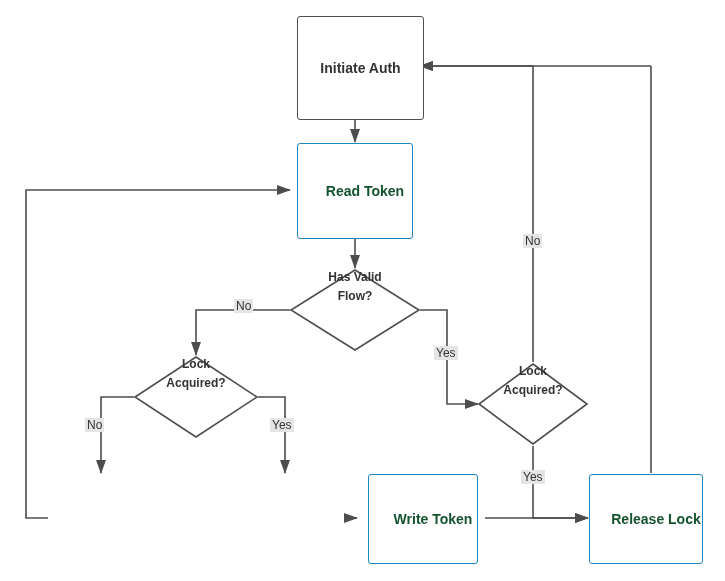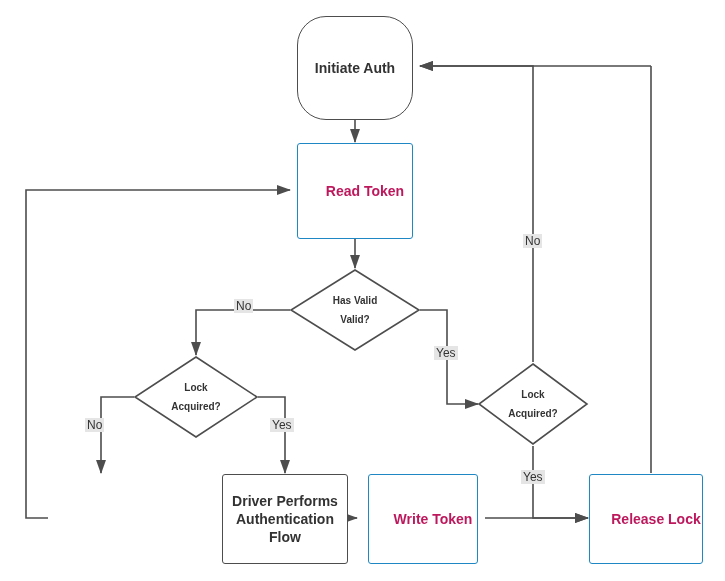--- a/index.html
+++ b/index.html
@@ -36,43 +36,43 @@
     font-size: 14px;
     line-height: 18px;
     border-radius: 3px;
   }
   .node.gray {
     border: 1.6px solid #4d4d4d;
     color: #333333;
   }
   .node.blue {
     border: 1.8px solid #1f87c4;
-    color: #be185d;
+    color: #14532d;
     padding-left: 20px;
   }
   .diamond-wrap {
     position: absolute;
   }
   .diamond-wrap svg {
     position: absolute;
     left: 0;
     top: 0;
   }
   .diamond-label {
     position: absolute;
     left: 0;
     top: 0;
     width: 100%;
     height: 100%;
     display: flex;
-    align-items: center;
+    align-items: flex-start;
     justify-content: center;
     text-align: center;
     font-weight: bold;
-    font-size: 10px;
+    font-size: 12px;
     line-height: 19px;
     color: #333333;
     pointer-events: none;
   }
   .edge-label {
     position: absolute;
     font-size: 12px;
     font-weight: normal;
     color: #333333;
     background: #e5e5e5;
@@ -113,53 +113,46 @@
 
       <path d="M533,446 L533,518 L588,518" marker-end="url(#arrow)"></path>
 
       <path d="M533,362 L533,66 L420,66" marker-end="url(#arrow)"></path>
 
       <path d="M651,473 L651,66"></path>
       <path d="M651,66 L420,66" marker-end="url(#arrow)"></path>
     </g>
   </svg>
 
-  <div class="node gray" style="left:297px; top:16px; width:116px; height:104px;border-radius:29px;">
+  <div class="node gray" style="left:297px; top:16px; width:127px; height:104px;">
     <span>Initiate Auth</span>
   </div>
 
   <div class="node blue" style="left:297px; top:143px; width:116px; height:96px;">
     <span>Read Token</span>
   </div>
 
 
-  <div class="node gray" style="left:222px; top:474px; width:126px; height:90px;">
-    <div>
-      <div>Driver Performs</div>
-      <div>Authentication</div>
-      <div>Flow</div>
-    </div>
-  </div>
 
   <div class="node blue" style="left:368px; top:474px; width:110px; height:90px;">
     <span>Write Token</span>
   </div>
 
   <div class="node blue" style="left:589px; top:474px; width:114px; height:90px;">
     <span>Release Lock</span>
   </div>
 
   <div class="diamond-wrap" style="left:289px; top:268px; width:132px; height:84px;">
     <svg width="132" height="84" viewBox="0 0 132 84" xmlns="http://www.w3.org/2000/svg">
       <polygon points="66,2 130,42 66,82 2,42" fill="#ffffff" stroke="#4d4d4d" stroke-width="1.6"></polygon>
     </svg>
     <div class="diamond-label">
       <div>
         <div>Has Valid</div>
-        <div>Valid?</div>
+        <div>Flow?</div>
       </div>
     </div>
   </div>
 
   <div class="diamond-wrap" style="left:133px; top:355px; width:126px; height:84px;">
     <svg width="126" height="84" viewBox="0 0 126 84" xmlns="http://www.w3.org/2000/svg">
       <polygon points="63,2 124,42 63,82 2,42" fill="#ffffff" stroke="#4d4d4d" stroke-width="1.6"></polygon>
     </svg>
     <div class="diamond-label">
       <div>

